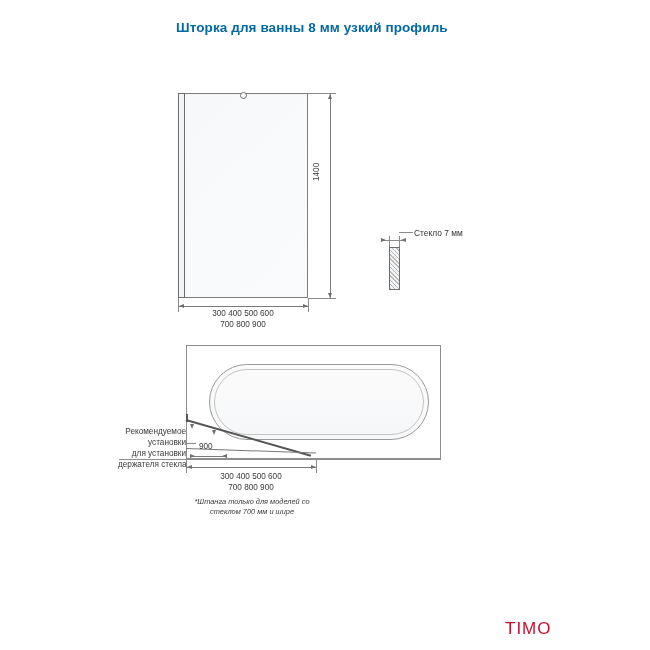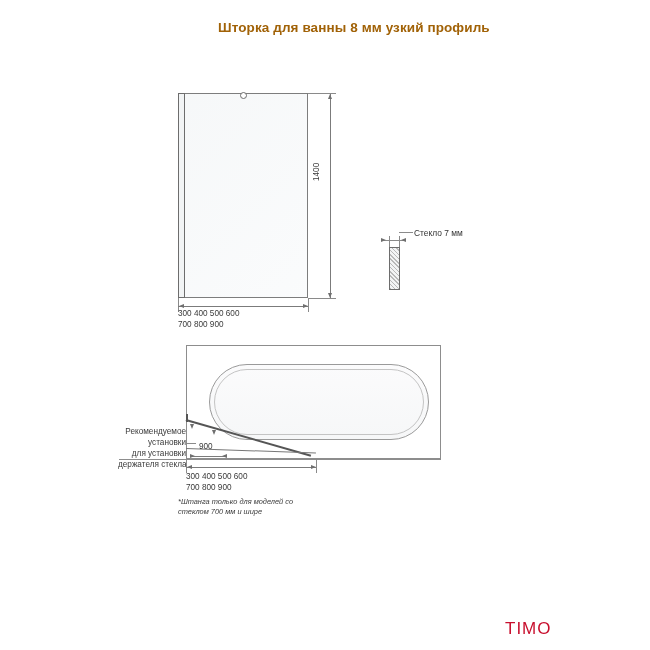--- a/index.html
+++ b/index.html
@@ -21,43 +21,42 @@
   }
   
   .title {
     position: absolute;
     left: 176px;
     top: 18px;
     width: 300px;
     font-size: 13.5px;
     font-weight: bold;
     line-height: 1.45;
-    color: #a16207;
+    color: #0369a1;
     letter-spacing: 0.1px;
-    margin-left: 42px;
   }
 
   
   .ln {
     position: absolute;
     background: #6f6f6f;
   }
   .ln.h { height: 1px; }
   .ln.v { width: 1px; }
   .thin { background: #8a8a8a; }
   .dim  { background: #7b7b7b; }
 
   .lbl {
     position: absolute;
     font-size: 8.2px;
     color: #3a3a3a;
     white-space: nowrap;
     line-height: 1.35;
   }
-  .lbl.center { }
+  .lbl.center { text-align: center; }
   .lbl.right  { text-align: right; }
 
   
   .elev-panel {
     position: absolute;
     left: 178px;
     top: 93px;
     width: 130px;
     height: 205px;
     border: 1px solid #7d7d7d;

